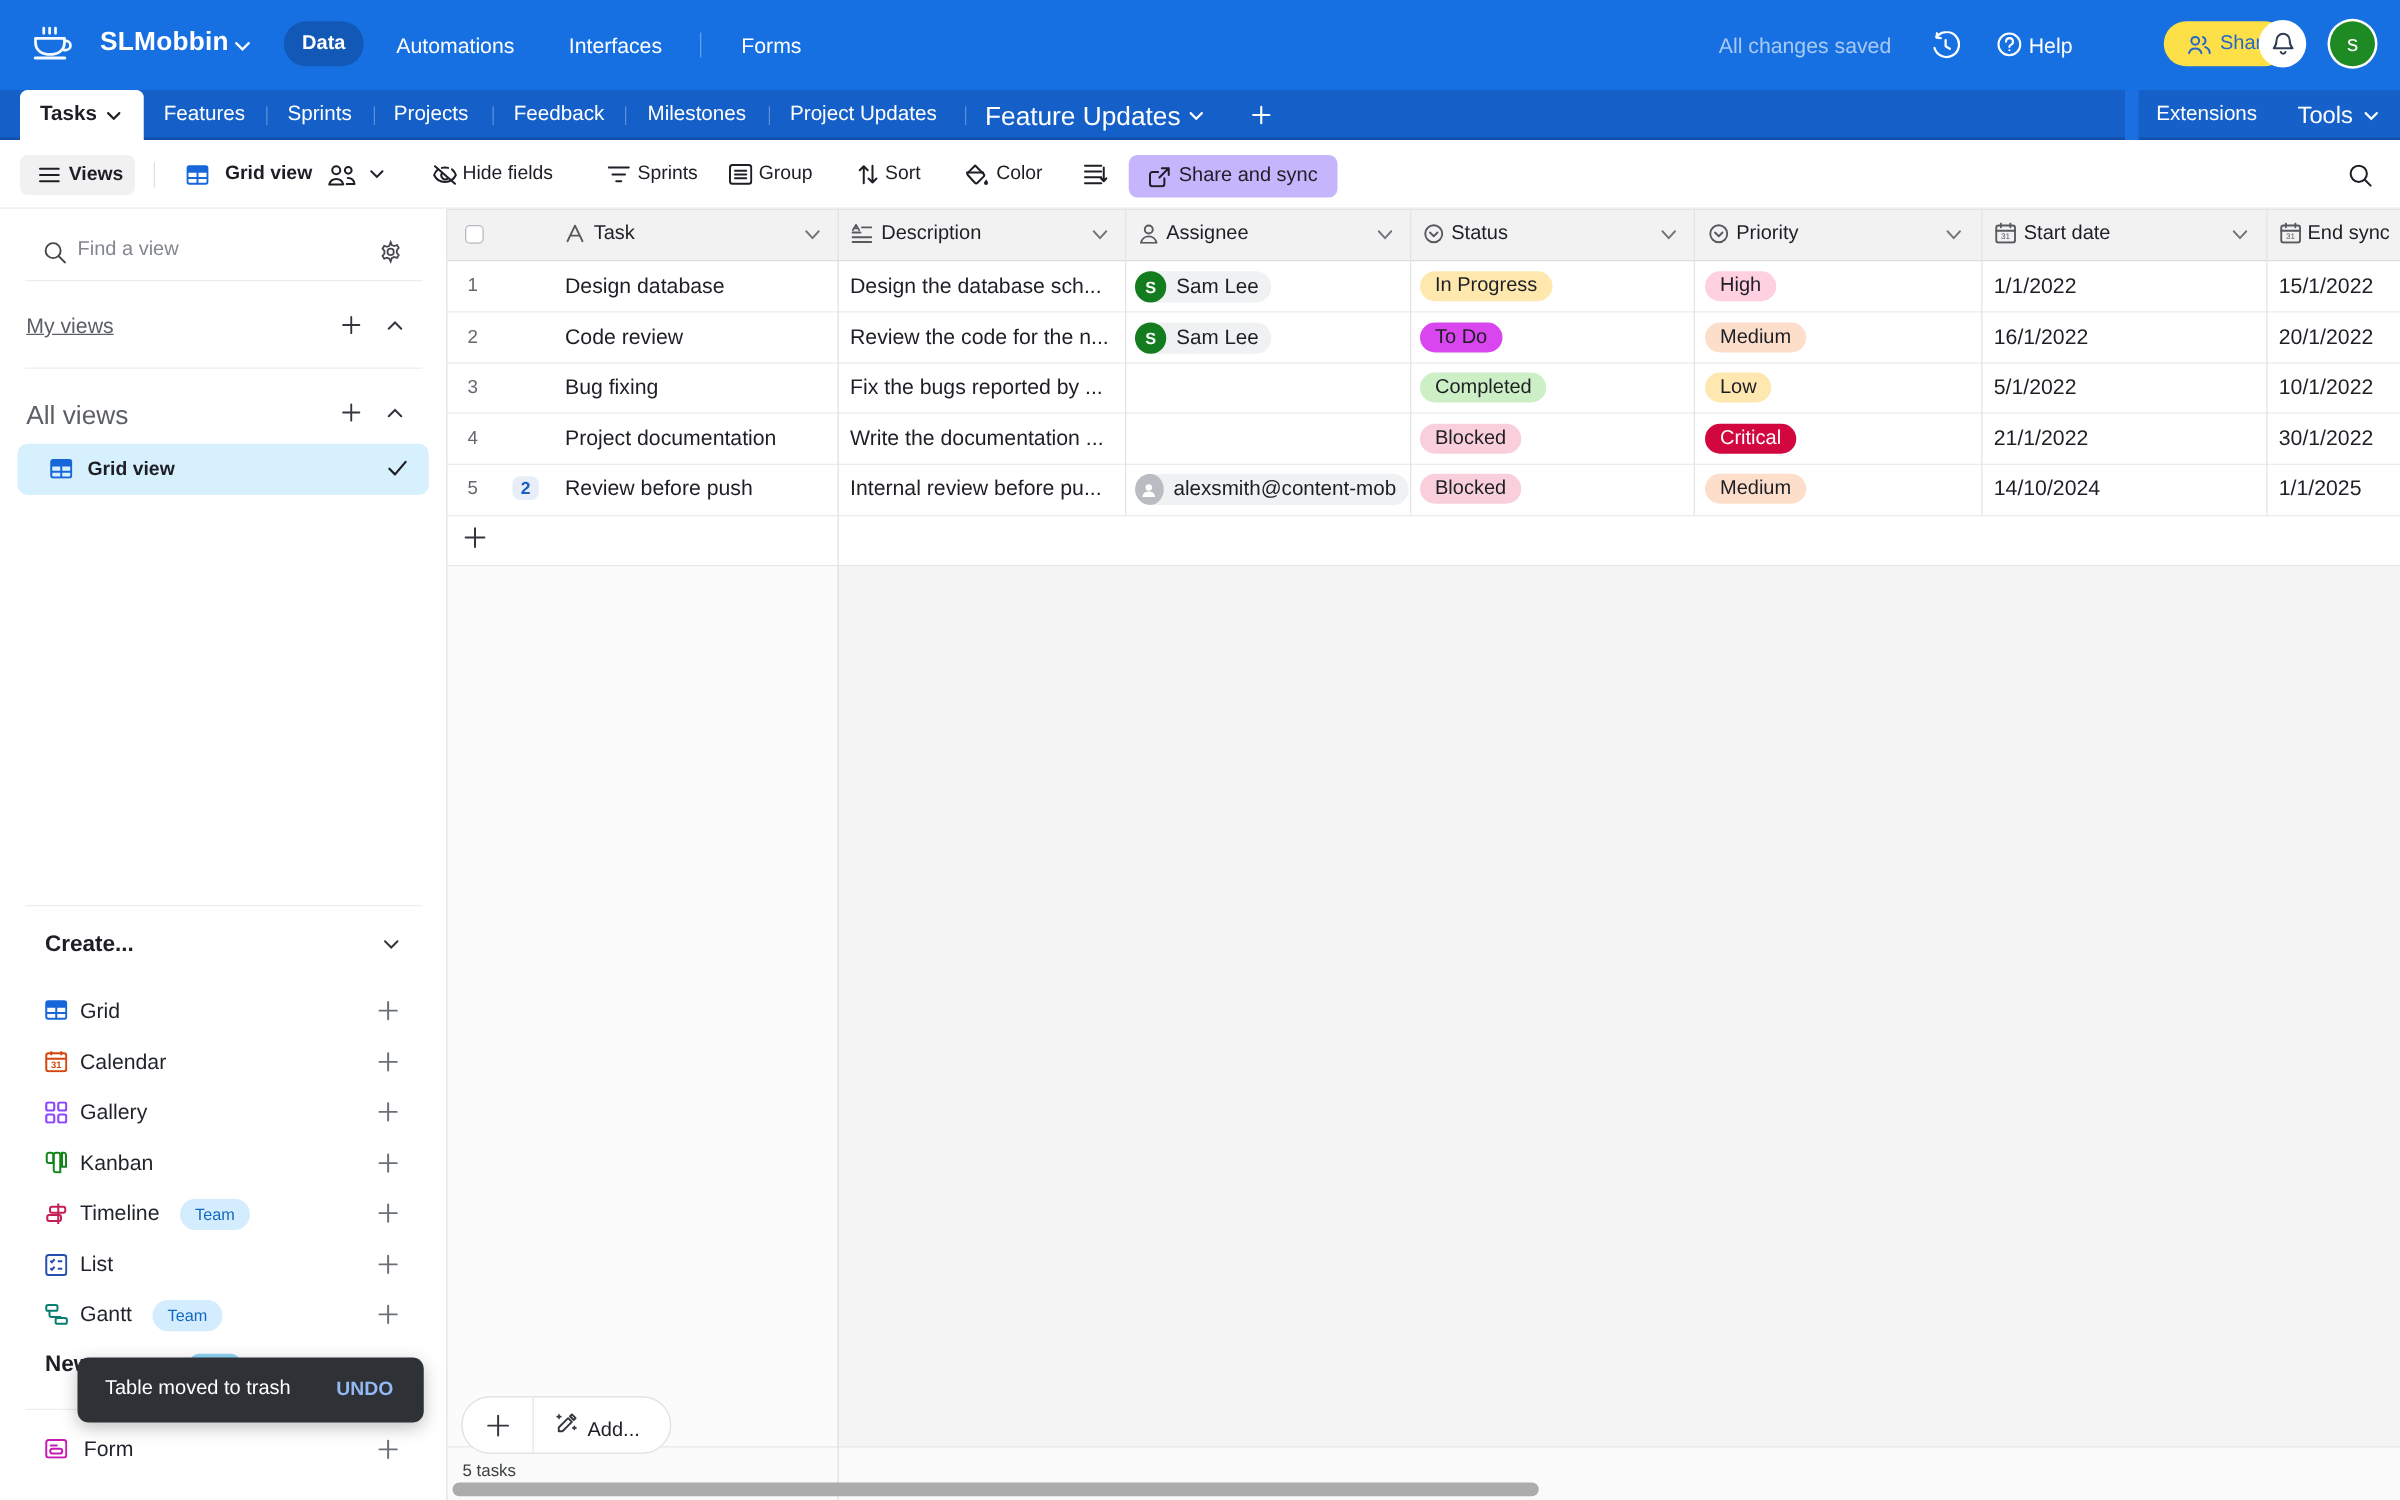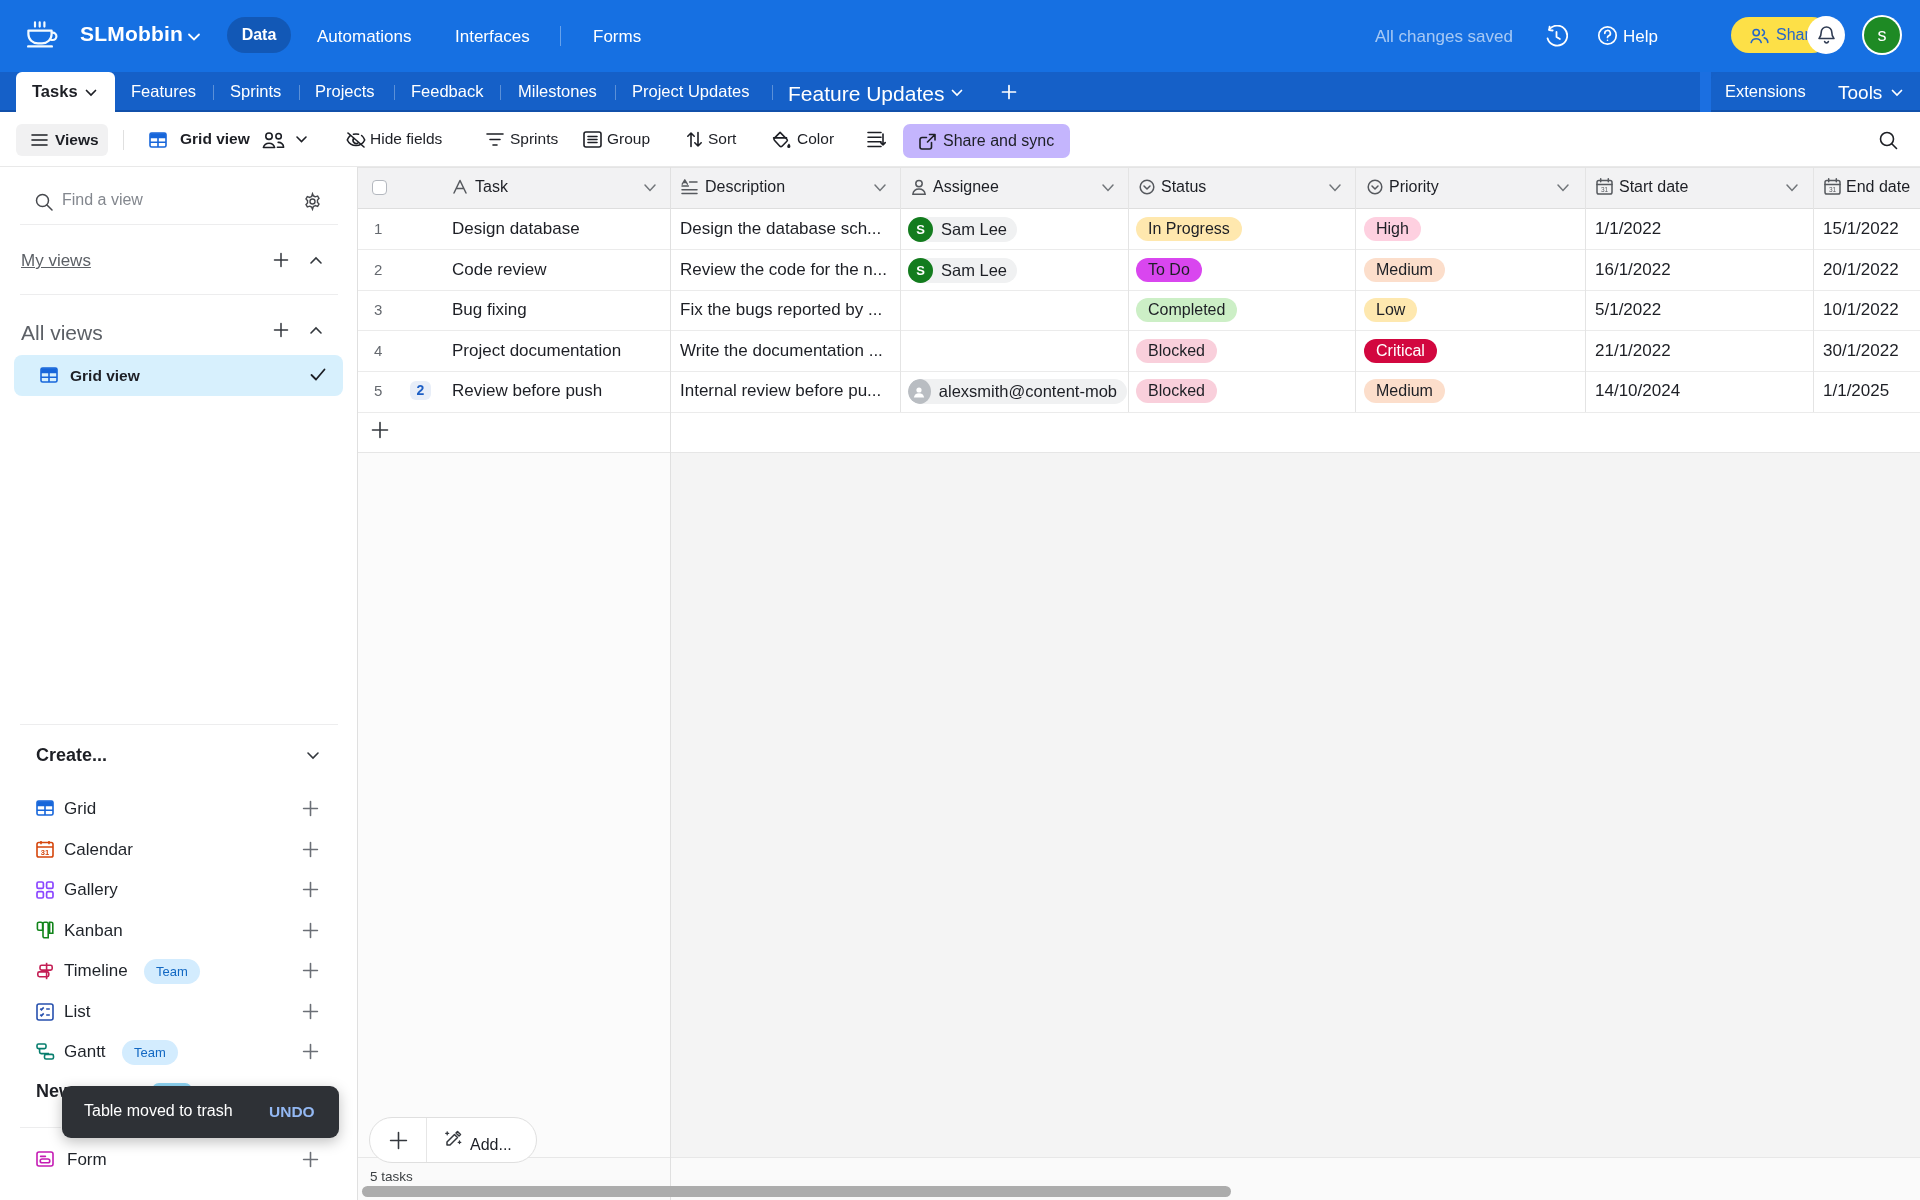--- a/index.html
+++ b/index.html
@@ -264,21 +264,21 @@
       </svg>
     <div class="abs" style="left:1261px;top:11px;font-size:16px;">Start date</div>
     <svg class="abs hchev" style="left:1427px;top:16px" width="14" height="10" viewBox="0 0 14 10">
         <path d="M2 2 L7 7.5 L12 2"></path>
       </svg>
     <svg class="abs hicon" style="left:1466px;top:11px" width="17" height="17" viewBox="0 0 17 17">
         <rect x="1" y="2.4" width="15" height="13.6" rx="1.8"></rect>
         <path d="M1 6.6 h15 M4.7 0.8 v3 M12.3 0.8 v3"></path>
         <text x="8.5" y="13.6" font-size="6.5" fill="#56595e" stroke="none" text-anchor="middle">31</text>
       </svg>
-    <div class="abs" style="left:1488px;top:11px;font-size:16px;">End date</div>
+    <div class="abs" style="left:1488px;top:11px;font-size:16px;">End sync</div>
 
     <div class="cellnum" style="left:16px;top:53px;">1</div>
     <div class="cellnum" style="left:16px;top:94px;">2</div>
     <div class="cellnum" style="left:16px;top:134px;">3</div>
     <div class="cellnum" style="left:16px;top:175px;">4</div>
     <div class="cellnum" style="left:16px;top:215px;">5</div>
     <div class="abs" style="left:52px;top:214px;width:21px;height:19px;border-radius:6px;background:#e8eef8;color:#1d5fc5;font-size:14px;font-weight:600;text-align:center;line-height:19px;">2</div>
 
     <div class="celltxt" style="left:94px;top:52px;">Design database</div>
     <div class="celltxt" style="left:94px;top:93px;">Code review</div>

